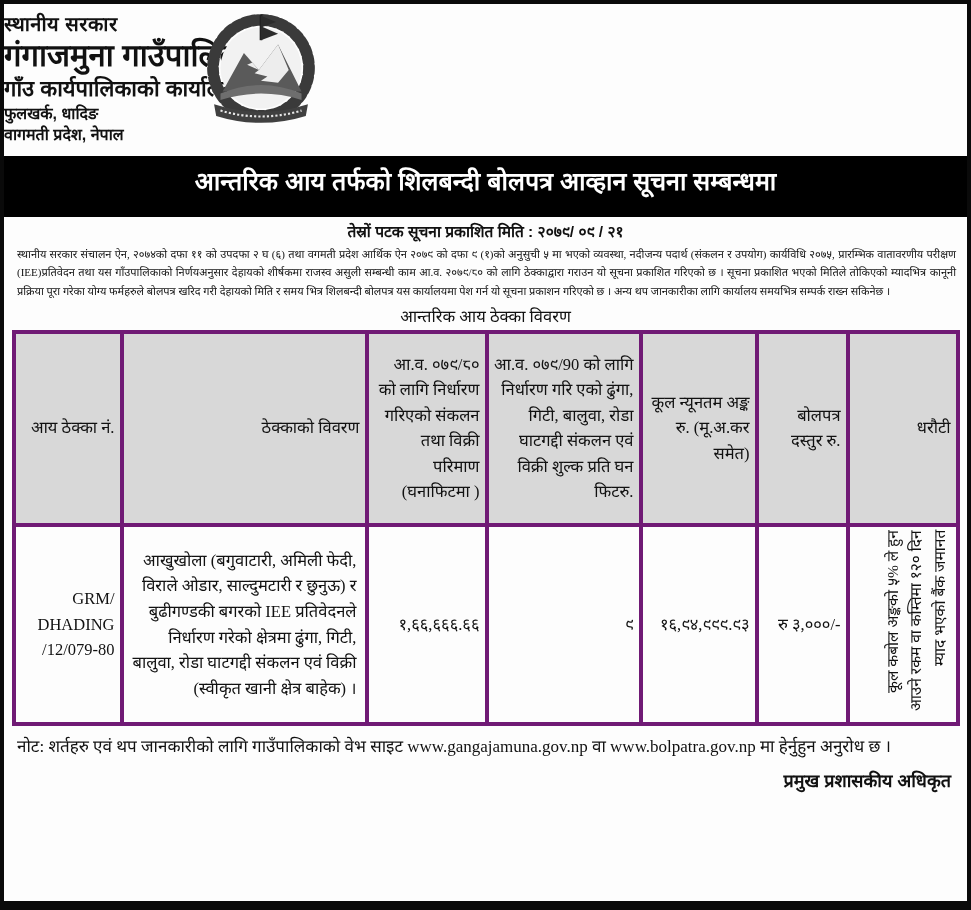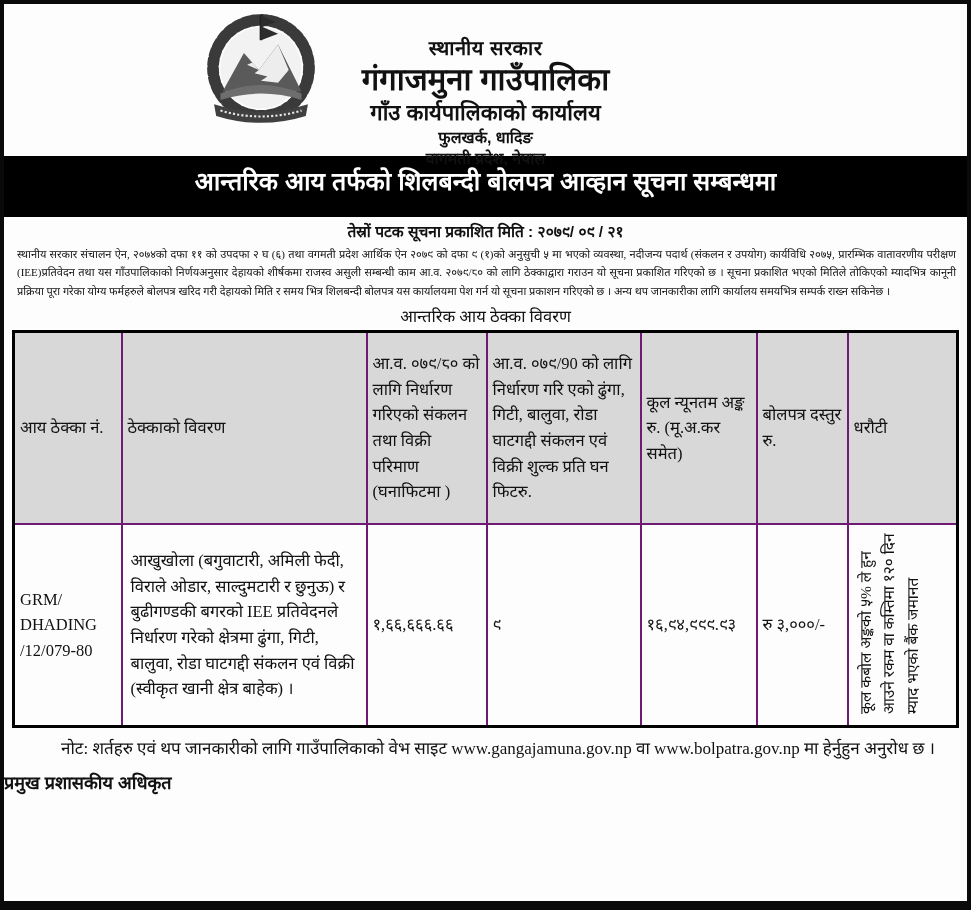--- a/index.html
+++ b/index.html
@@ -16,21 +16,21 @@
     border-bottom-width:9px;
     position:relative;
     overflow:hidden;
     color:#111;
   }
   
   .letterhead { position:relative; height:152px; padding-top:6px; }
   .emblem {
     position:absolute; left:193px; top:4px; width:128px; height:122px;
   }
-  .letterhead-text { text-align:center; font-family:"Liberation Sans","DejaVu Sans",sans-serif;margin-top:24px; }
+  .letterhead-text { font-family:"Liberation Sans","DejaVu Sans",sans-serif; }
   .lh-govt   { font-size:20px; font-weight:bold; letter-spacing:.5px; }
   .lh-muni   { font-size:31px; font-weight:bold; line-height:1.25; }
   .lh-office { font-size:22px; font-weight:bold; line-height:1.2; }
   .lh-addr   { font-size:16px; font-weight:bold; line-height:1.45; }
   .lh-prov   { font-size:16px; font-weight:bold; line-height:1.3; }
   
   .banner {
     background:#000; color:#fff;
     text-align:center;
     font-family:"Liberation Sans","DejaVu Sans",sans-serif;
@@ -57,22 +57,22 @@
   }
   
   table.tender {
     border-collapse:collapse;
     table-layout:fixed;
     width:944px;
     margin:0 auto;
     border:3px solid #000;
   }
   table.tender th, table.tender td {
-    border:2px solid #701a75;
-    text-align:left;
+    border:4px solid #701a75;
+    text-align:right;
     vertical-align:middle;
     font-size:16.5px;
     line-height:1.55;
     padding:3px 5px;
   }
   table.tender th {
     background:#d8d8d8;
     font-weight:normal;
     height:193px;
   }
@@ -86,24 +86,23 @@
     line-height:1.5;
     font-size:15.5px;
     white-space:normal;
   }
   
   .note {
     font-size:17px;
     line-height:1.75;
     text-align:left;
     padding:6px 11px 0 13px;
-    margin-left:44px;
   }
   .signature {
-    text-align:left;
+    text-align:right;
     font-family:"Liberation Sans","DejaVu Sans",sans-serif;
     font-weight:bold;
     font-size:18px;
     padding:6px 16px 0 0;
   }
 </style>
 </head>
 <body>
 
 <div class="page">

